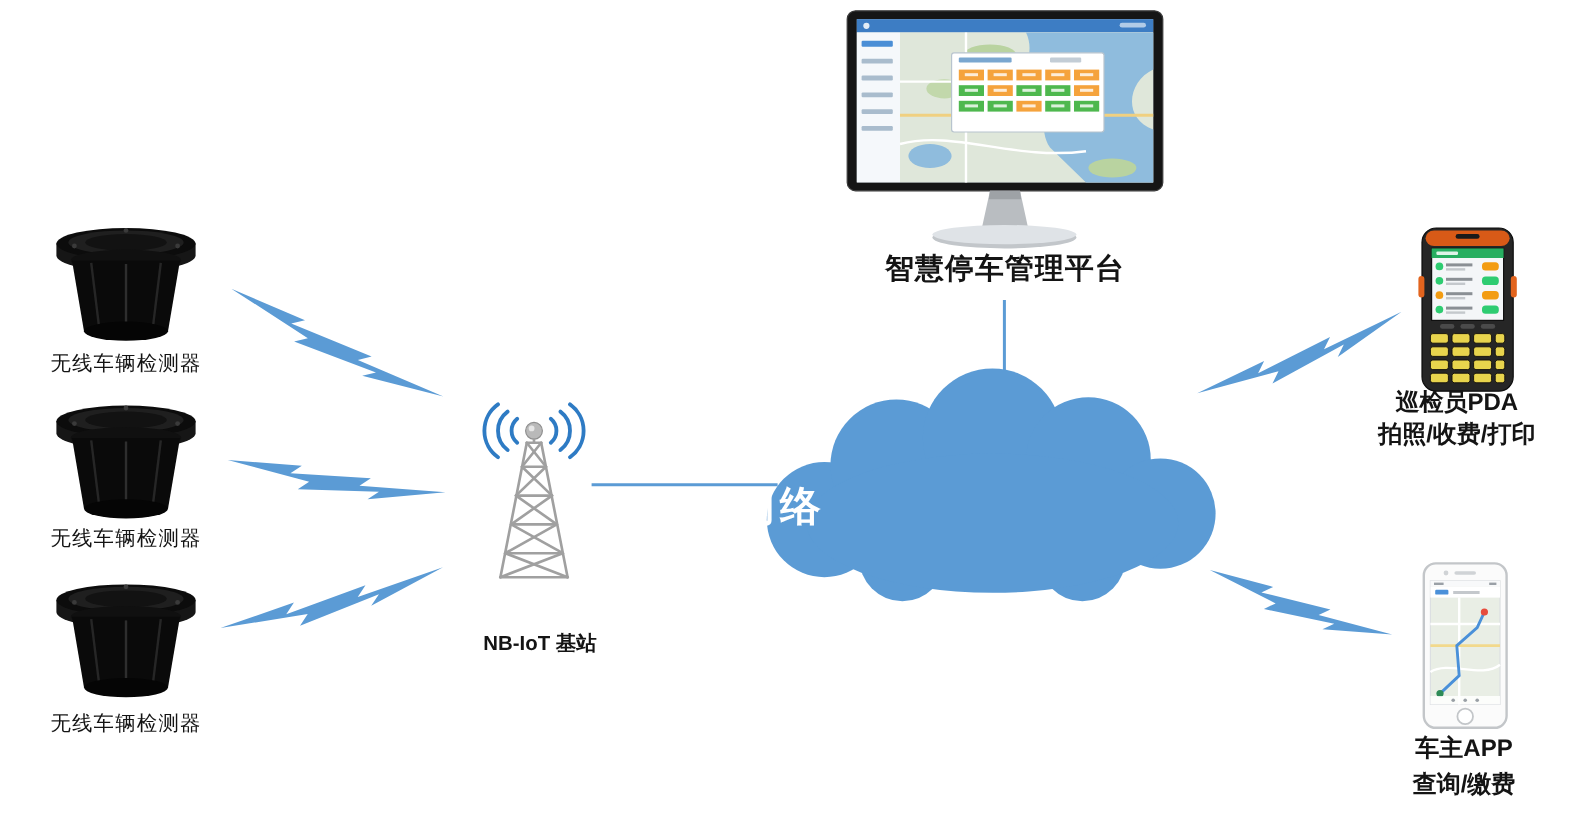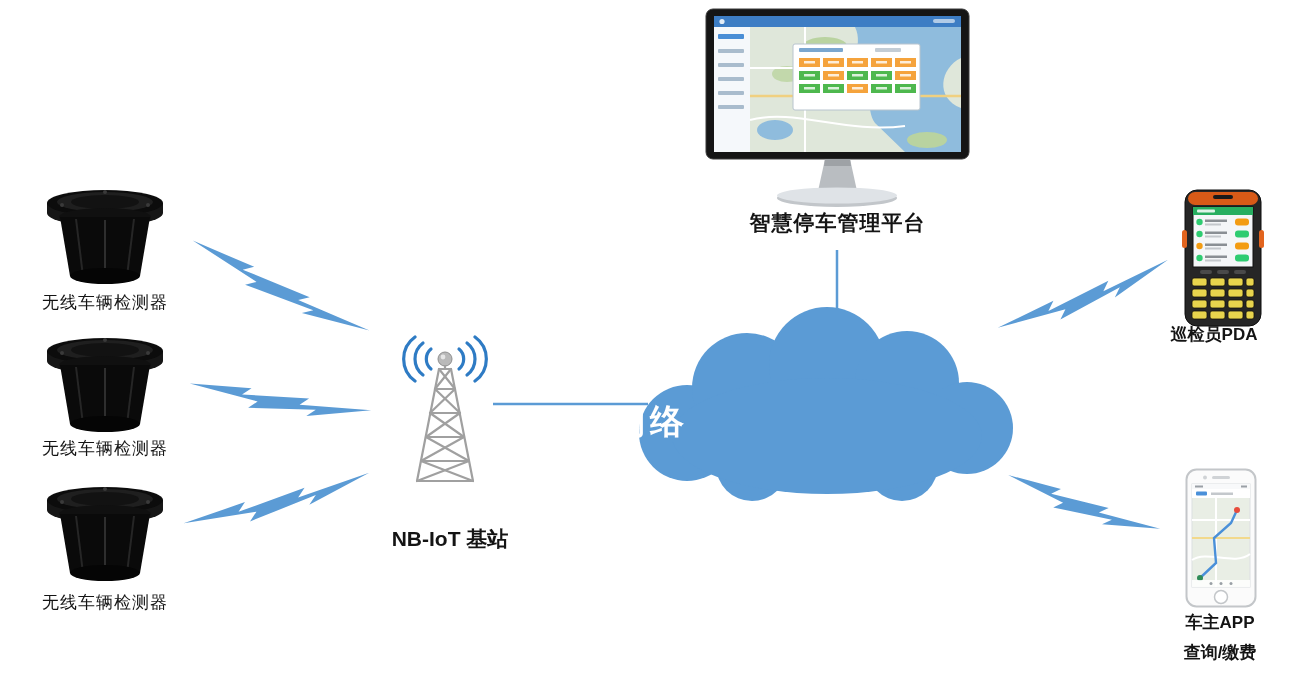--- a/index.html
+++ b/index.html
@@ -7,23 +7,23 @@
     position:relative;width:1314px;height:681px;background:#ffffff;overflow:hidden;
     font-family:"Liberation Sans",sans-serif;color:#111;
   }
   .node{position:absolute;}
   .overlay{position:absolute;left:0;top:0;pointer-events:none;}
   .label{
     position:absolute;text-align:center;color:#141414;
     font-family:"Liberation Sans",sans-serif;line-height:1.25;
   }
   .lbl-detector{width:170px;font-size:17px;font-weight:400;letter-spacing:1px;}
-  .lbl-tower{width:170px;font-size:21px;font-weight:600;}
-  .lbl-platform{width:265px;font-size:21px;font-weight:600;letter-spacing:1px;}
-  .lbl-right{width:200px;font-size:17px;font-weight:600;}
+  .lbl-tower{width:170px;font-size:17px;font-weight:600;}
+  .lbl-platform{width:265px;font-size:24px;font-weight:600;letter-spacing:1px;}
+  .lbl-right{width:200px;font-size:20px;font-weight:600;}
   .cloud-text{
     position:absolute;left:0;top:96px;width:100%;text-align:left;
     color:#ffffff;font-size:34px;font-weight:700;letter-spacing:4px;
   }
 </style>
 </head>
 <body>
 
 <div class="canvas">
 
@@ -267,20 +267,21 @@
           <rect x="50" y="112" width="15" height="8" rx="2"></rect>
           <rect x="68" y="112" width="8" height="8" rx="2"></rect>
         <rect x="14" y="123" width="15" height="8" rx="2"></rect>
           <rect x="32" y="123" width="15" height="8" rx="2"></rect>
           <rect x="50" y="123" width="15" height="8" rx="2"></rect>
           <rect x="68" y="123" width="8" height="8" rx="2"></rect>
       </g>
     </svg>
   </div>
   <div class="label lbl-right" style="left:1114px;top:324px;">巡检员PDA</div>
+  <div class="label lbl-right" style="left:1114px;top:350px;">拍照/收费/打印</div>
 
   <div class="node" style="left:1185px;top:468px;">
     <svg width="72" height="140" viewBox="0 0 72 140">
       <rect x="1.5" y="1.5" width="69" height="137" rx="10" fill="#fbfbfb" stroke="#c3c6c9" stroke-width="2"></rect>
       <rect x="27" y="8" width="18" height="3" rx="1.5" fill="#d0d3d6"></rect>
       <circle cx="20" cy="9.5" r="2" fill="#d0d3d6"></circle>
       <rect x="7" y="16" width="58" height="103" fill="#e9eee5" stroke="#dcdfe2"></rect>
       <rect x="7" y="16" width="58" height="5" fill="#f8f9fa"></rect>
       <rect x="10" y="17.5" width="8" height="2" fill="#9aa0a6"></rect>
         <rect x="56" y="17.5" width="6" height="2" fill="#9aa0a6"></rect>

